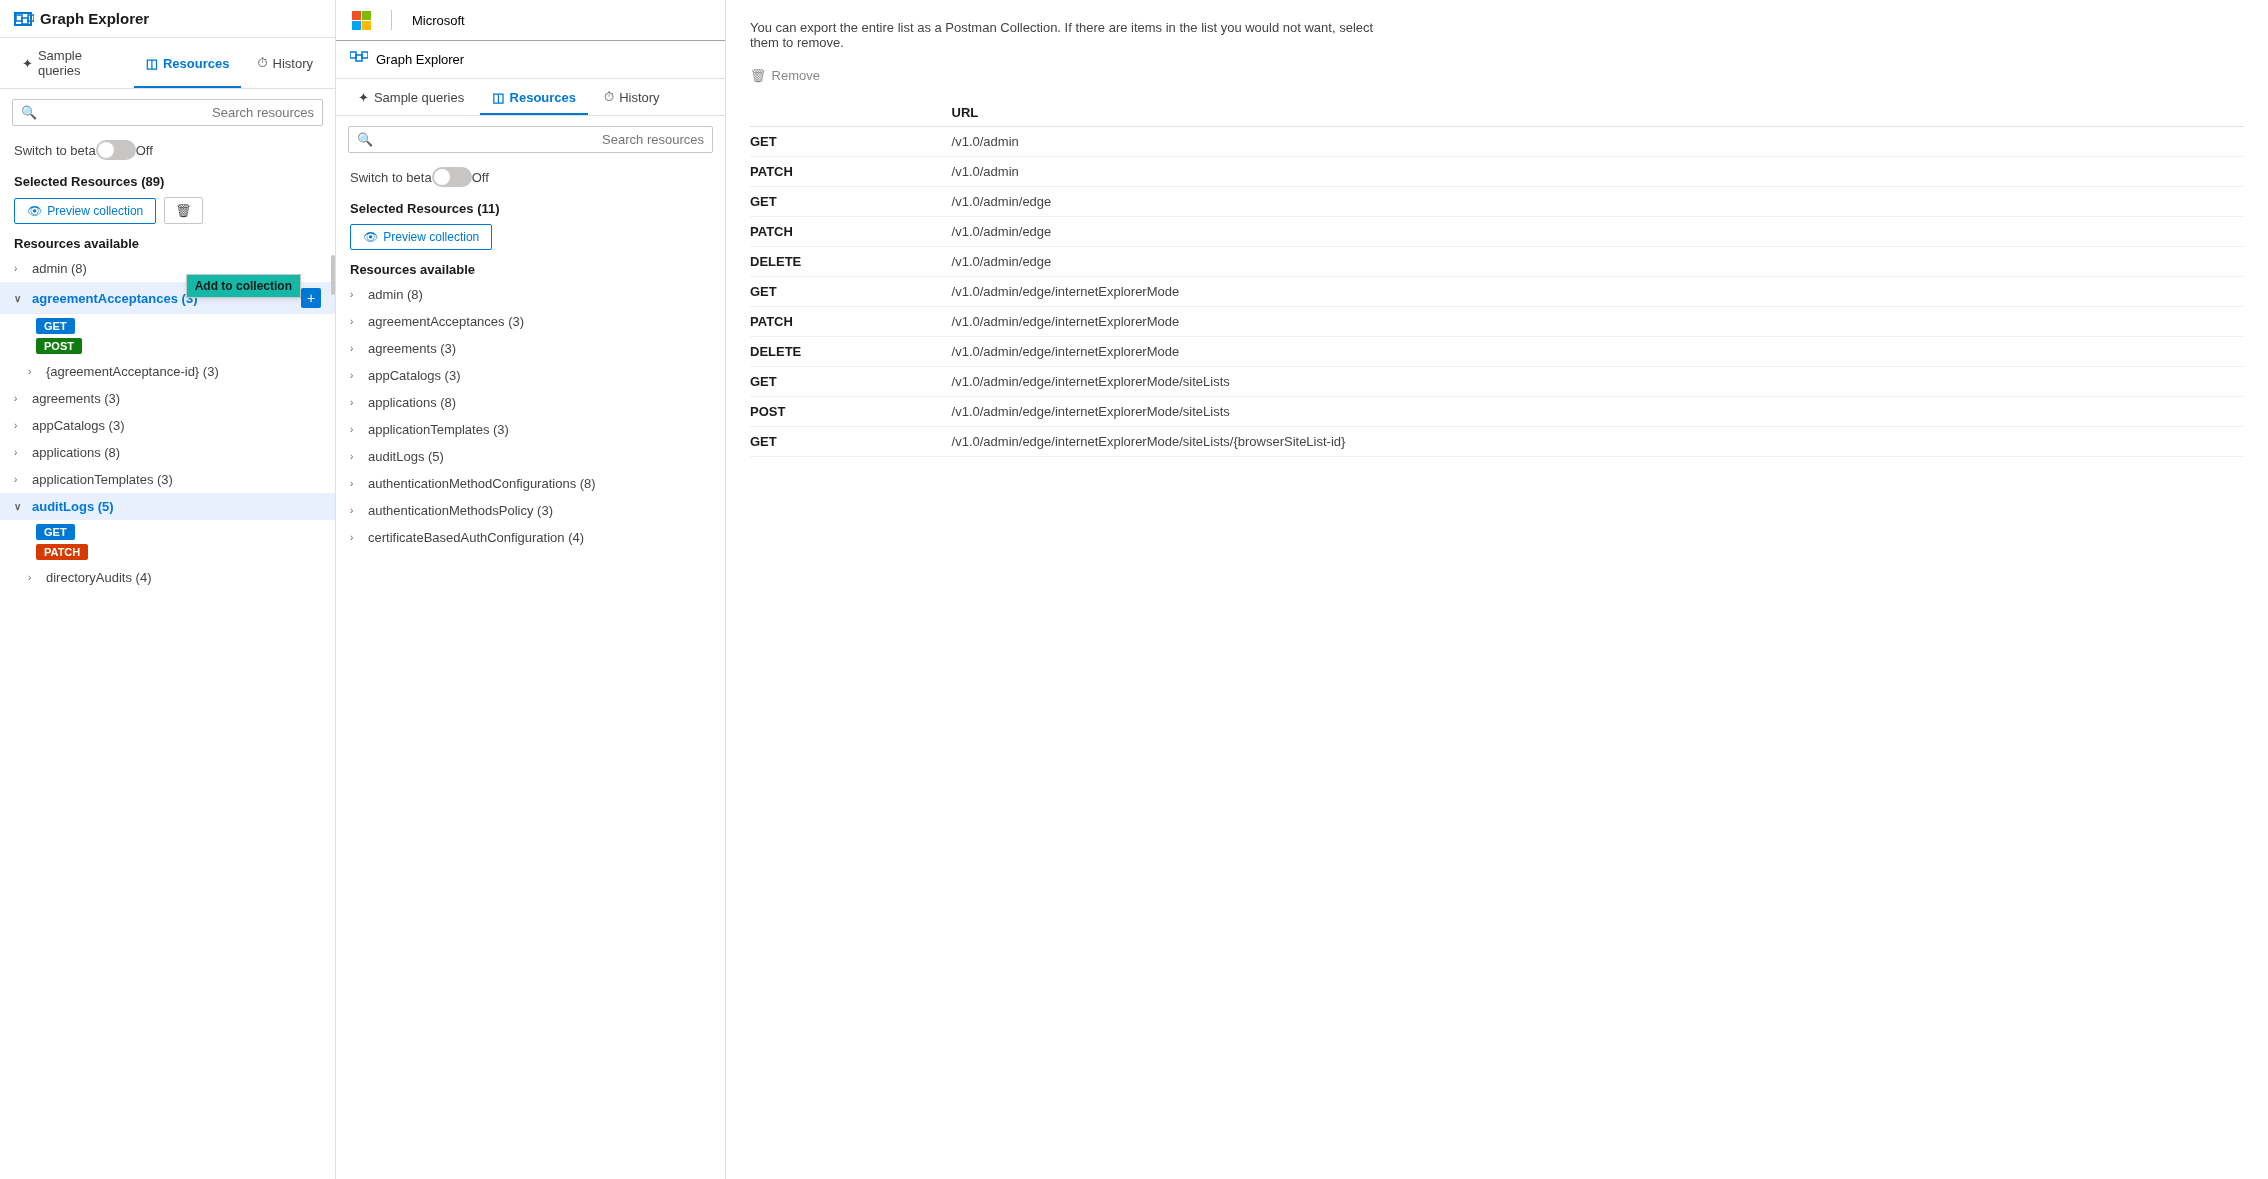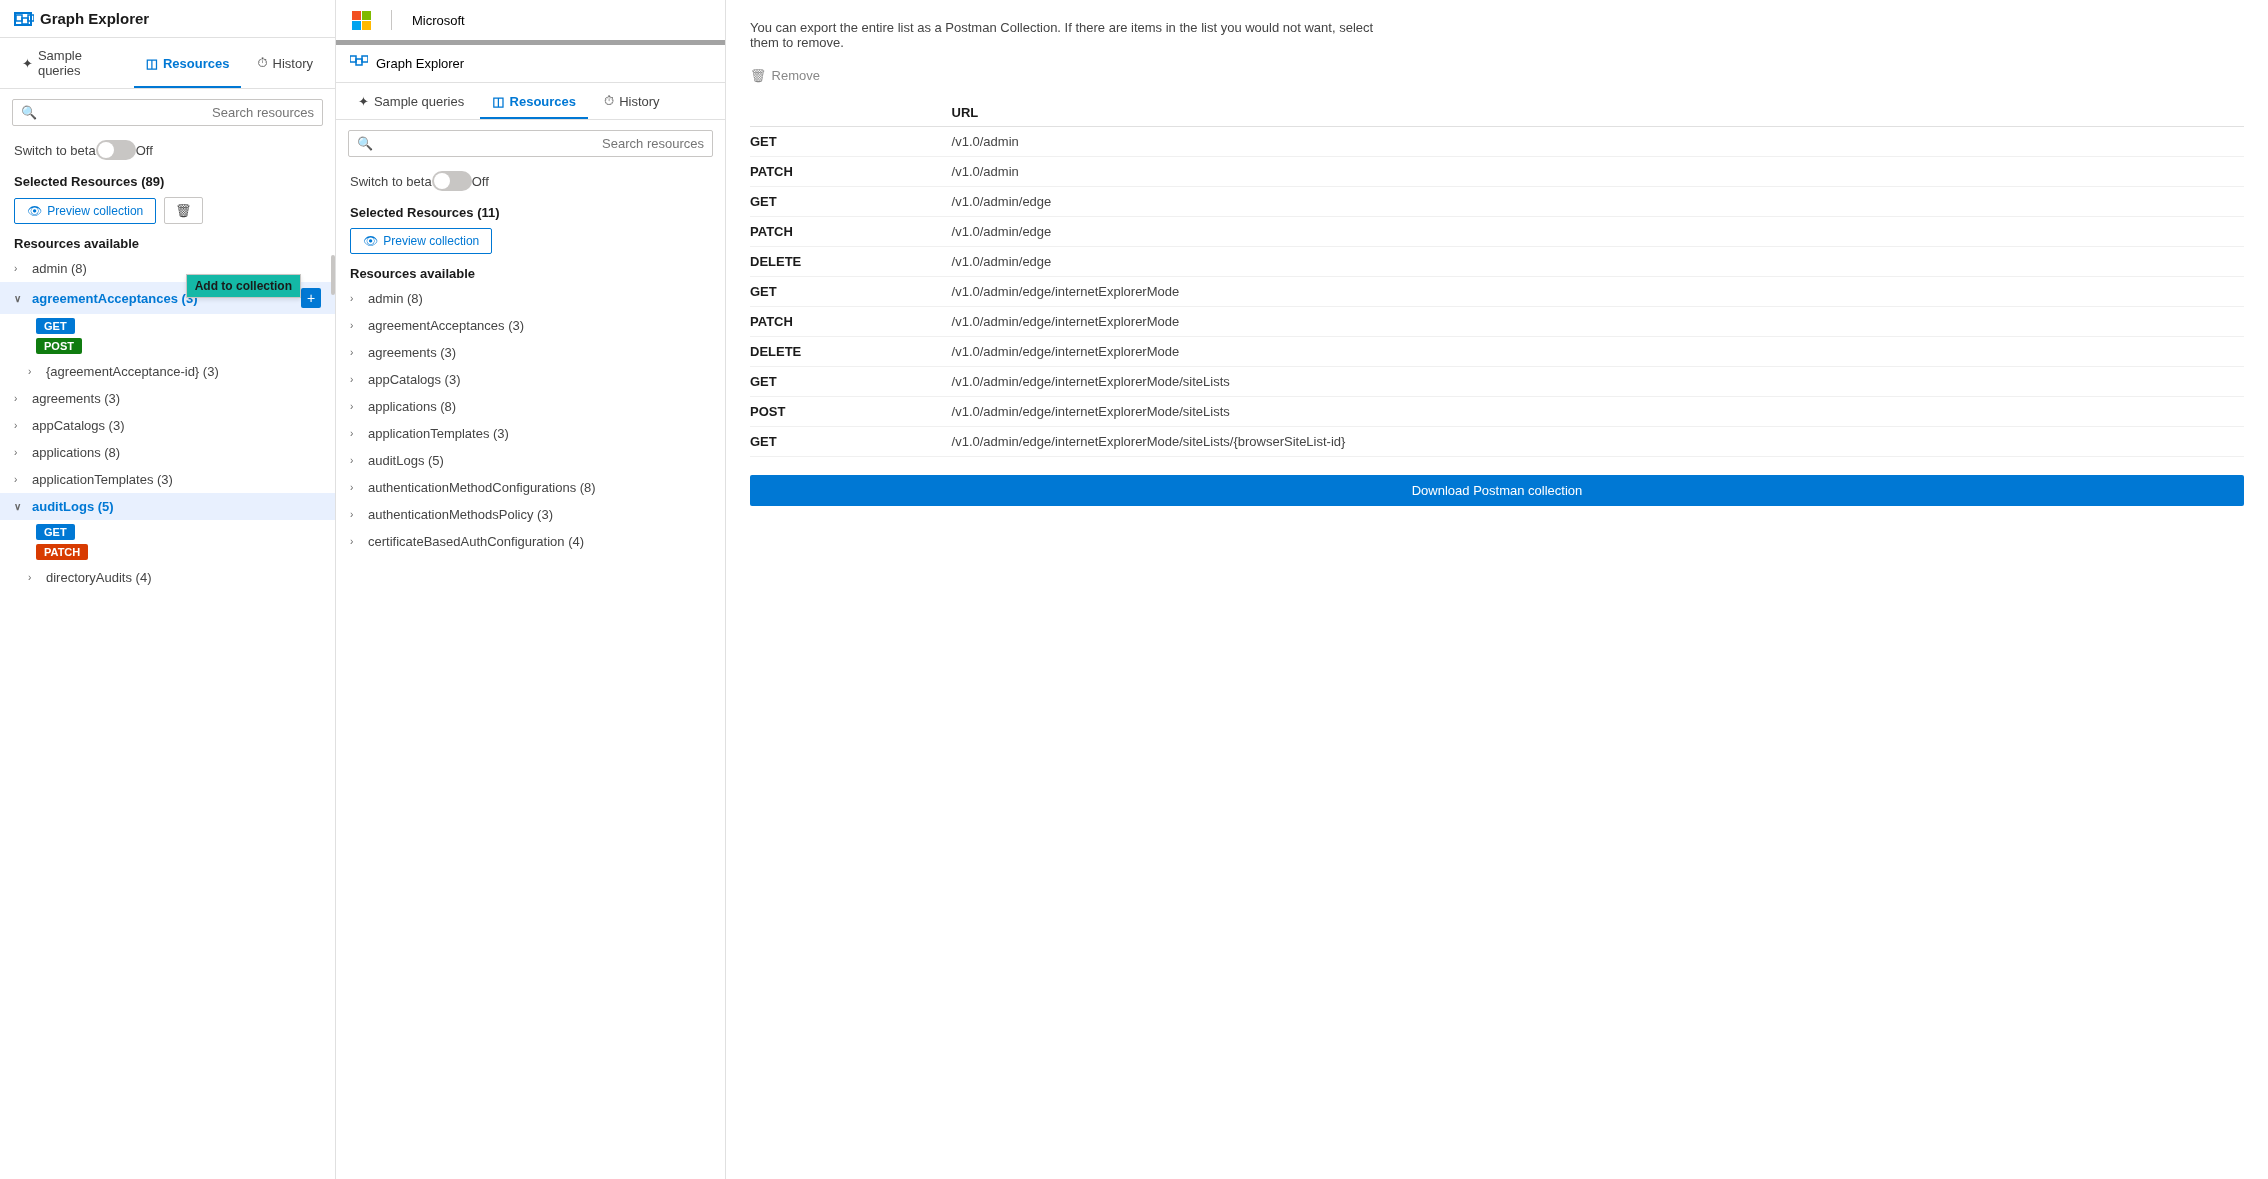--- a/index.html
+++ b/index.html
@@ -195,21 +195,21 @@
       border-right: 1px solid #e0e0e0;
       display: flex;
       flex-direction: column;
       background: #fff;
       overflow: hidden;
     }
     .microsoft-header {
       display: flex;
       align-items: center;
       padding: 10px 16px;
-      border-bottom: 5px solid #a3a3a3;
+      border-bottom: 1px solid #a3a3a3;
       gap: 12px;
     }
     .ms-logo {
       display: flex;
       gap: 1px;
     }
     .ms-logo-square { width: 9px; height: 9px; }
     .ms-logo-red { background: #f25022; }
     .ms-logo-green { background: #7fba00; }
     .ms-logo-blue { background: #00a4ef; }
@@ -596,16 +596,13 @@
           <td class="td-method">POST</td>
           <td class="td-url">/v1.0/admin/edge/internetExplorerMode/siteLists</td>
         </tr>
         <tr>
           <td class="td-method">GET</td>
           <td class="td-url">/v1.0/admin/edge/internetExplorerMode/siteLists/{browserSiteList-id}</td>
         </tr>
       </tbody>
   </table>
 
-  <button class="download-btn">
-    <span>Download Postman collection</span>
-  </button>
 </div>
 
 </body></html>

